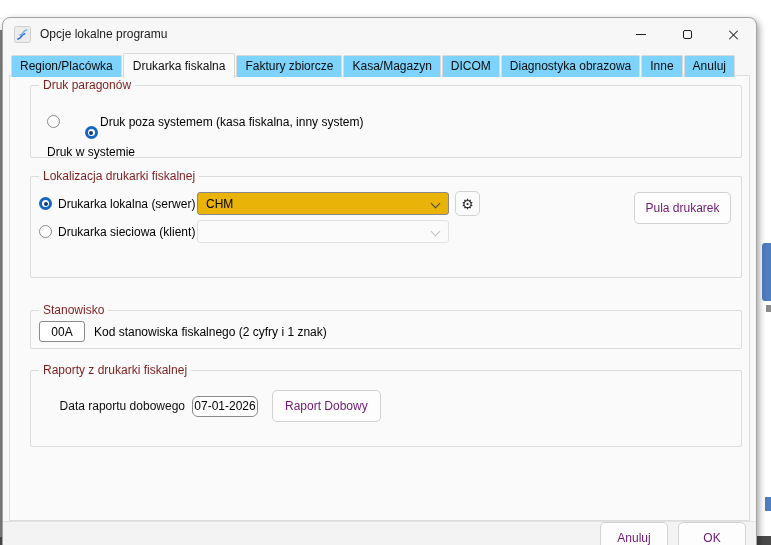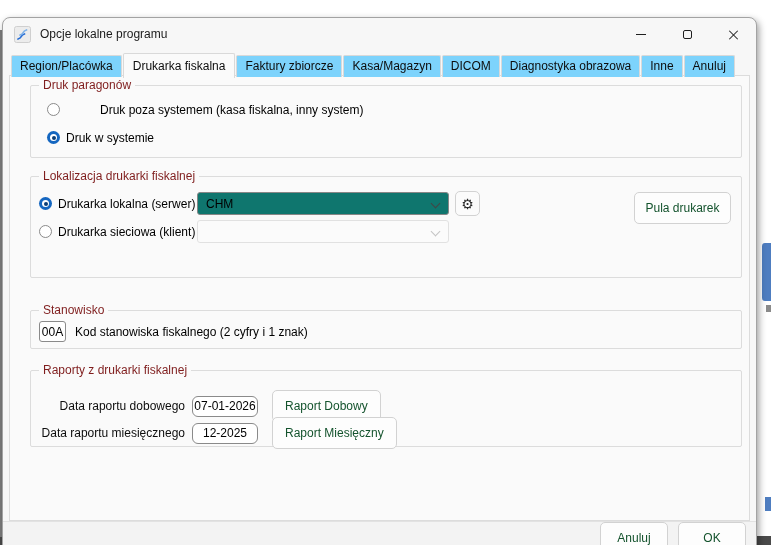--- a/index.html
+++ b/index.html
@@ -70,53 +70,53 @@
   #g4 { top:294px; height:77px; }
 
   .rrow { position:absolute; height:23px; display:flex; align-items:center; gap:6px; }
   .radio { width:13px; height:13px; border:1px solid #8a8a8a; border-radius:50%; background:#fff; flex:0 0 auto; }
   .radio.checked { border:none; background:#1466c0; position:relative; }
   .radio.checked::before { content:""; position:absolute; left:3px; top:3px; right:3px; bottom:3px; background:#fff; border-radius:50%; }
   .radio.checked::after  { content:""; position:absolute; left:4.5px; top:4.5px; right:4.5px; bottom:4.5px; background:#0b3e76; border-radius:50%; }
 
   
   .combo {
-    position:absolute; height:23px; background:#0f766e; border:1px solid #878787; border-radius:3px;
+    position:absolute; height:23px; background:#eab308; border:1px solid #878787; border-radius:3px;
     display:flex; align-items:center; padding:0 24px 0 8px;
   }
   .combo .chev {
     position:absolute; right:9px; top:7px; width:7px; height:7px;
     border-left:1.5px solid #454545; border-bottom:1.5px solid #454545;
     transform:rotate(-45deg);
   }
   .combo.disabled { background:#fbfbfb; border-color:#e1e1e1; }
   .combo.disabled .chev { border-color:#c4c4c4; }
 
   .icon-btn {
     position:absolute; width:25px; height:25px; background:#fbfbfb;
     border:1px solid #d2d2d2; border-radius:5px;
     display:flex; align-items:center; justify-content:center;
     font-size:14px; color:#2b2b2b;
   }
 
   .btn {
     background:#fdfdfd; border:1px solid #d2d2d2; border-radius:5px;
-    font-family:inherit; font-size:12px; color:#14532d;
+    font-family:inherit; font-size:12px; color:#701a75;
     display:inline-flex; align-items:center; justify-content:center;
     height:23px; padding:15px 12px; white-space:nowrap;
   }
   .pula-btn { position:absolute; top:15px; right:10px; width:97px; }
 
   .txt {
     background:#fff; border:1px solid #8a8a8a; border-radius:3px;
     height:21px; font-family:inherit; font-size:12px; text-align:center; color:#000;
   }
 
   .g3row { position:absolute; top:10px; left:8px; display:flex; align-items:center; gap:9px; }
-  .g3row .txt { width:27px; }
+  .g3row .txt { width:46px; }
 
   .g4row { position:absolute; left:8px; display:flex; align-items:center; }
   .g4label { width:146px; text-align:right; margin-right:7px; color:#0d0d0d; }
   .g4row .txt { width:66px;border-radius:6px; }
   .g4row .btn { margin-left:14px; min-width:105px; }
 
   
   .footer {
     position:absolute; left:0; right:0; bottom:0; height:32px;
     background:#f3f3f3; border-top:1px solid #e2e2e2;
@@ -163,25 +163,25 @@
     <div class="tab">DICOM</div>
     <div class="tab">Diagnostyka obrazowa</div>
     <div class="tab">Inne</div>
     <div class="tab">Anuluj</div>
   </div>
 
   <div class="tabpage">
 
     <div class="gbox" id="g1">
       <span class="gbox-title">Druk paragonów</span>
-      <div class="rrow" style="top:12px; left:16px;gap:40px;">
+      <div class="rrow" style="top:24px; left:16px;gap:40px;">
         <span class="radio"></span>
         <span>Druk poza systemem (kasa fiskalna, inny system)</span>
       </div>
-      <div class="rrow" style="top:40px; left:16px;">
+      <div class="rrow" style="top:40px; left:16px;flex-direction:column;">
         <span class="radio checked"></span>
         <span>Druk w systemie</span>
       </div>
     </div>
 
     <div class="gbox" id="g2">
       <span class="gbox-title">Lokalizacja drukarki fiskalnej</span>
 
       <div class="rrow" style="top:15px; left:8px;">
         <span class="radio checked"></span>
@@ -215,25 +215,20 @@
       </div>
     </div>
 
     <div class="gbox" id="g4">
       <span class="gbox-title">Raporty z drukarki fiskalnej</span>
       <div class="g4row" style="top:19px;">
         <span class="g4label">Data raportu dobowego</span>
         <input class="txt" value="07-01-2026" style="">
         <button class="btn">Raport Dobowy</button>
       </div>
-      <div class="g4row" style="top:46px;">
-        <span class="g4label">Data raportu miesięcznego</span>
-        <input class="txt" value="12-2025" style="">
-        <button class="btn">Raport Miesięczny</button>
-      </div>
     </div>
 
   </div>
 
   <div class="footer">
     <button class="btn">Anuluj</button>
     <button class="btn">OK</button>
   </div>
 
 </div>

